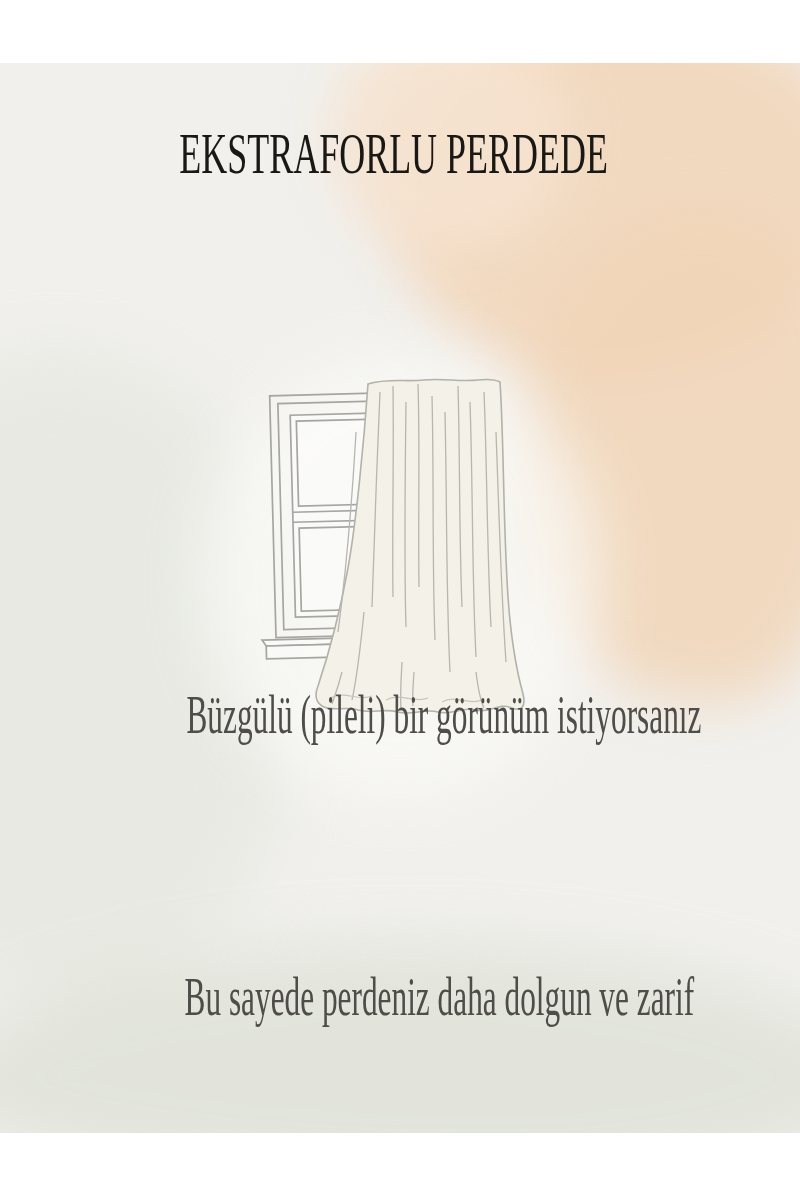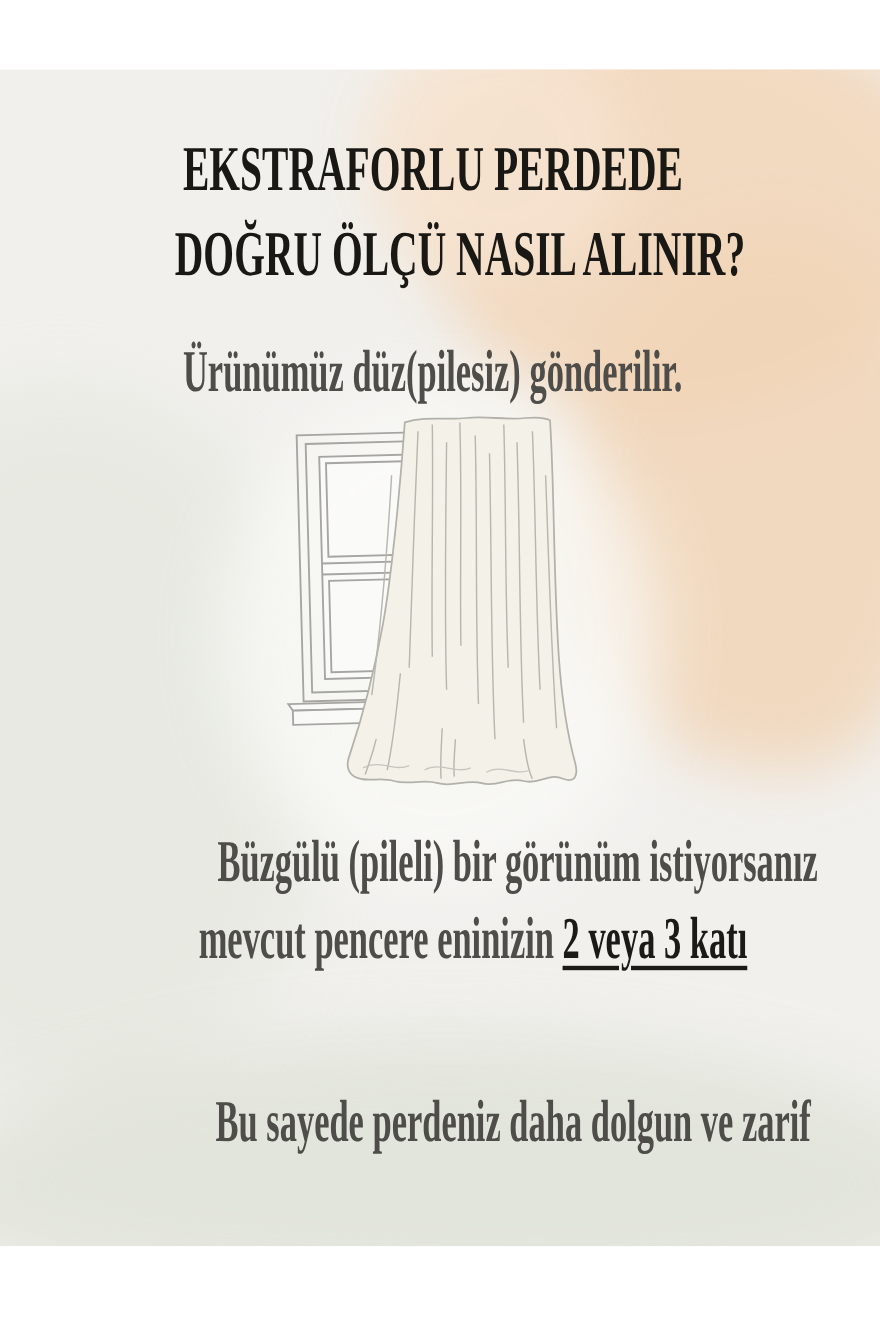--- a/index.html
+++ b/index.html
@@ -44,30 +44,30 @@
   }
   .wash-white-center {
     left:200px; top:290px; width:400px; height:450px;
     background:#fafaf7; opacity:.75; filter:blur(30px);
     border-radius:50%;
   }
 
   
   .text-block {
     position:absolute; left:0; width:787px; text-align:center;
-    font-weight:bold; z-index:5;
+    font-weight:normal; z-index:5;
   }
   .cx  { display:inline-block; transform:scaleX(0.62); white-space:nowrap; }
   .cxb { display:inline-block; transform:scaleX(0.58); white-space:nowrap; }
 
   .title    { top:116px; font-size:58px; line-height:1.32; color:#191814; }
   .subtitle { top:306px; font-size:54px; color:#4e4d49; }
   .para     { font-size:54px; line-height:1.3; color:#4e4d49; }
-  .para1    { top:748px; }
-  .para2    { top:984px;text-align:right; }
+  .para1    { top:680px; }
+  .para2    { top:962px;text-align:right; }
   .hl {
     color:#1b1a17;
     text-decoration:underline;
     text-decoration-thickness:4px;
     text-underline-offset:7px;
   }
 
   .illustration {
     position:absolute; left:246px; top:372px; width:304px; height:350px; z-index:4;
   }
@@ -87,28 +87,22 @@
     <div class="wash wash-peach-light"></div>
     <div class="wash wash-gray-left"></div>
     <div class="wash wash-gray-bottom"></div>
     <div class="wash wash-white-center"></div>
   </div>
 
   <div class="text-block title">
     <div>
       <span class="cx">EKSTRAFORLU PERDEDE</span>
     </div>
-    <div>
-      <span class="cx">DOĞRU ÖLÇÜ NASIL ALINIR?</span>
-    </div>
   </div>
 
-  <div class="text-block subtitle">
-    <span class="cxb">Ürünümüz düz(pilesiz) gönderilir.</span>
-  </div>
 
   <svg class="illustration" viewBox="0 0 304 350" xmlns="http://www.w3.org/2000/svg">
 
     <g stroke="#a6a5a1" stroke-width="1.7" fill="none" transform="rotate(-1.5 95 150)">
       <rect x="27" y="22" width="132" height="242"></rect>
       <rect x="35" y="30" width="116" height="226"></rect>
       <rect x="47" y="42" width="92" height="202" fill="rgba(253,253,251,0.55)"></rect>
       <line x1="47" y1="139" x2="139" y2="139"></line>
       <line x1="47" y1="149" x2="139" y2="149"></line>
       <rect x="53" y="48" width="80" height="85"></rect>
@@ -156,23 +150,20 @@
         <path d="M 140,328 C 154,320 168,332 182,326"></path>
         <path d="M 196,330 C 210,322 222,334 236,328"></path>
       </g>
     </g>
   </svg>
 
   <div class="text-block para para1">
     <div>
       <span class="cxb">Büzgülü (pileli) bir görünüm istiyorsanız</span>
     </div>
-    <div>
-      <span class="cxb"><span>mevcut pencere eninizin </span><span class="hl">2 veya 3 katı</span></span>
-    </div>
   </div>
 
   <div class="text-block para para2">
     <div>
       <span class="cxb">Bu sayede perdeniz daha dolgun ve zarif</span>
     </div>
   </div>
 
   <div class="band band-top"></div>
   <div class="band band-bottom"></div>

